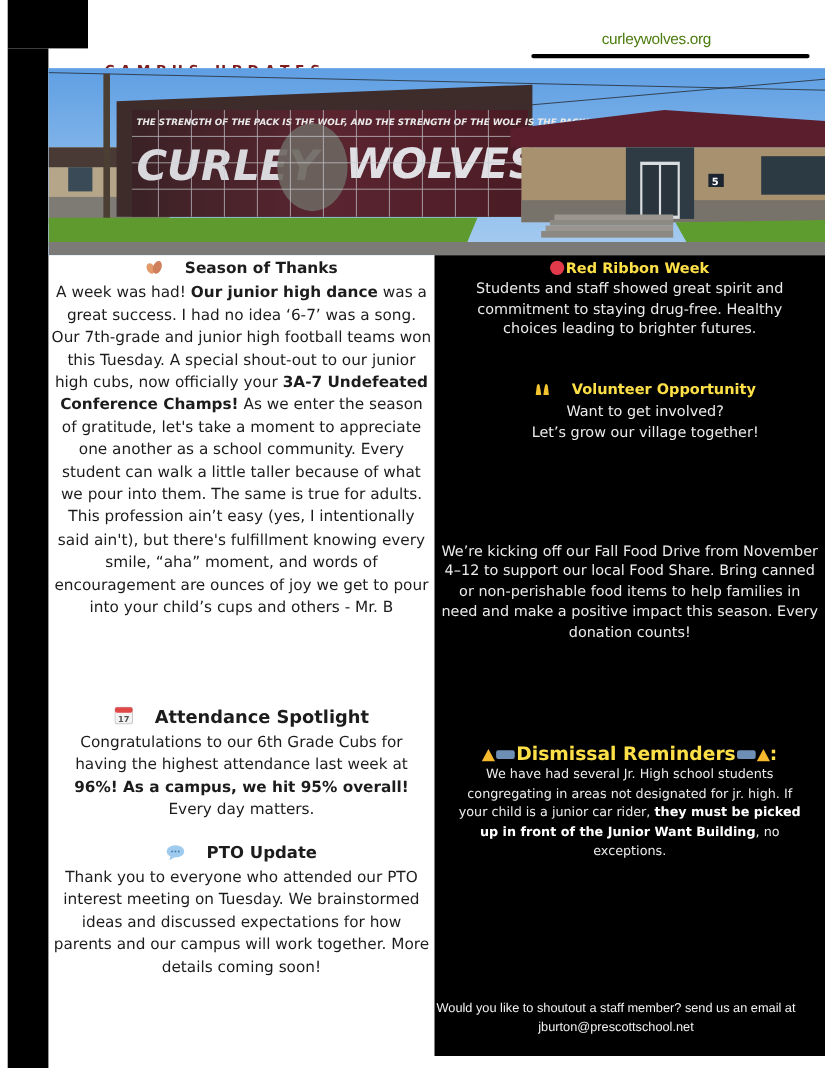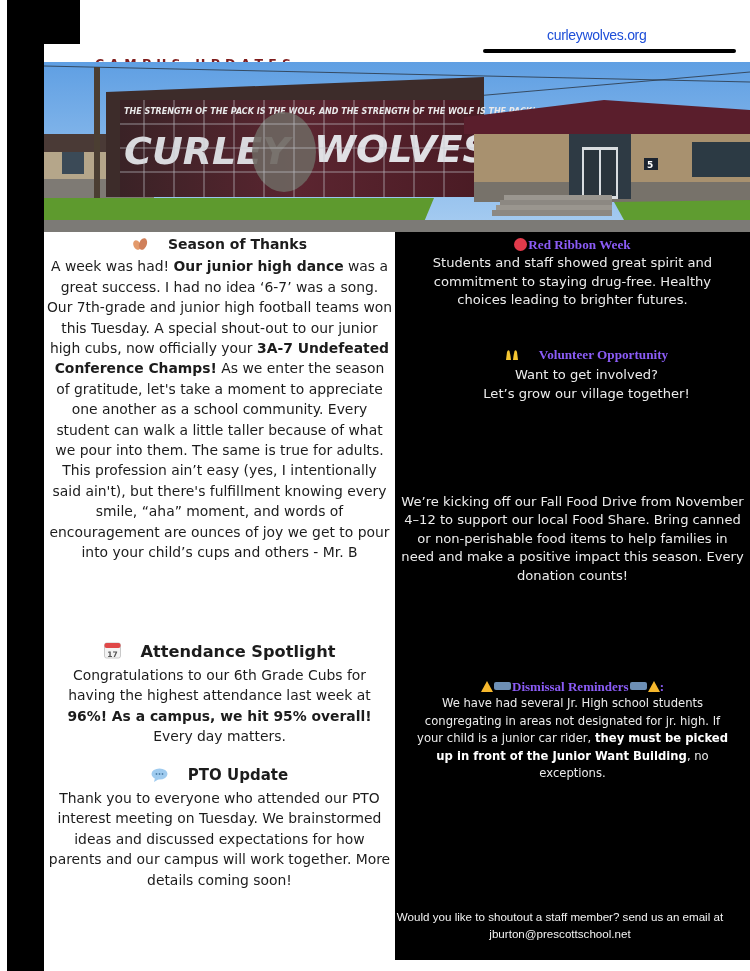--- a/index.html
+++ b/index.html
@@ -11,21 +11,21 @@
   }
   .black-tab-top { position: absolute; left: 7px; top: 0; width: 73px; height: 44px; background: #000; }
   .black-bar-left { position: absolute; left: 7px; top: 44px; width: 37px; height: 927px; background: #000; }
   .header-title {
     position: absolute; left: 95px; top: 56px;
     font-family: "DejaVu Sans", sans-serif; font-weight: bold;
     font-size: 12.5px; letter-spacing: 5.2px; color: #7f1d1d;
   }
   .site-url {
     position: absolute; left: 547px; top: 27px;
-    font-family: "Liberation Sans", sans-serif; font-size: 14px; color: #1d4ed8; letter-spacing: -0.3px;
+    font-family: "Liberation Sans", sans-serif; font-size: 14px; color: #4d7c0f; letter-spacing: -0.3px;
   }
   .header-rule {
     position: absolute; left: 483px; top: 49px; width: 253px; height: 4px;
     background: #000; border-radius: 2px;
   }
   
   .photo {
     position: absolute; left: 44px; top: 62px; width: 706px; height: 170px; overflow: hidden;
     background: linear-gradient(#6da8e6 0%, #8dbdf0 40%, #a9cdf2 55%);
   }
@@ -43,26 +43,26 @@
   .thanks { position: absolute; top: 0; left: 2px; width: 347px; }
   .attendance { position: absolute; top: 407px; left: 4px; width: 343px; }
   .pto { position: absolute; top: 530px; left: 2px; width: 347px; }
 
   
   .right-col {
     position: absolute; left: 395px; top: 232px; width: 355px; height: 728px;
     background: #000; color: #ececec; text-align: center;
     font-size: 13.1px; line-height: 18.4px;
   }
-  .right-col .sec-title { color: #8b5cf6; font-size: 13.2px; font-family: Liberation Serif, serif; }
+  .right-col .sec-title { color: #fde047; font-size: 13.2px; }
   .rr { position: absolute; top: 4px; left: 14px; width: 327px; }
   .vol { position: absolute; top: 114px; left: 20px; width: 343px; }
   .food { position: absolute; top: 261px; left: 6px; width: 343px; }
   .dismiss { position: absolute; top: 446px; left: 22px; width: 311px; font-size: 11.6px; line-height: 17.4px; }
-  .dismiss .sec-title { font-size: 13px; }
+  .dismiss .sec-title { font-size: 17px; }
   .dismiss b { color: #fff; }
   .shout { position: absolute; top: 677px; left: 0; width: 330px; font-family: "Liberation Sans", sans-serif; font-size: 11.6px; line-height: 16.5px; color: #f2f2f2; }
 
   .emoji { display: inline-block; vertical-align: -2px; margin-right: 20px; }
   .dot-red { width: 13px; height: 13px; border-radius: 50%; background: #e23a4b; display:inline-block; vertical-align:-2px; margin-right:1px; }
   .warn { display:inline-block; width:0; height:0; border-left:6px solid transparent; border-right:6px solid transparent; border-bottom:11px solid #f6b82d; vertical-align:-1px; }
   .bus { display:inline-block; width:17px; height:8px; background:#6d8fb5; border-radius:2px; margin:0 1px; vertical-align:1px; }
 </style>
 </head>
 <body>

